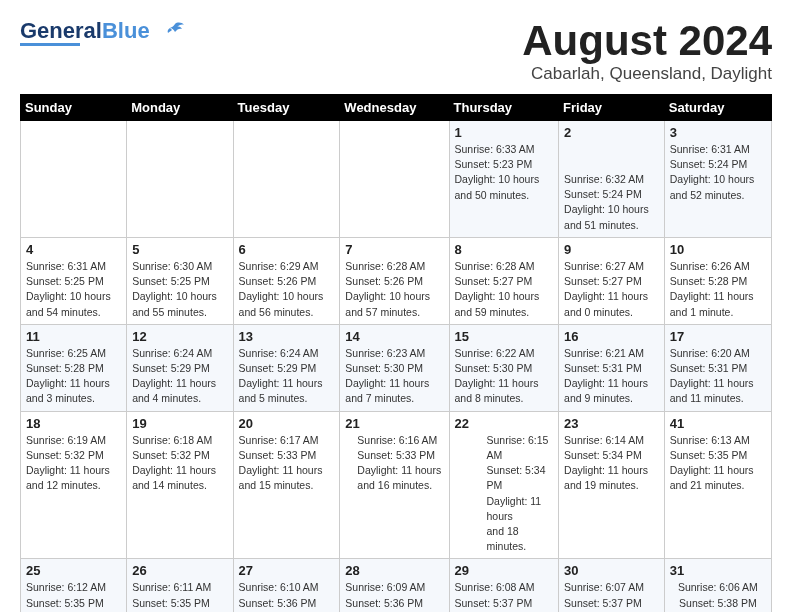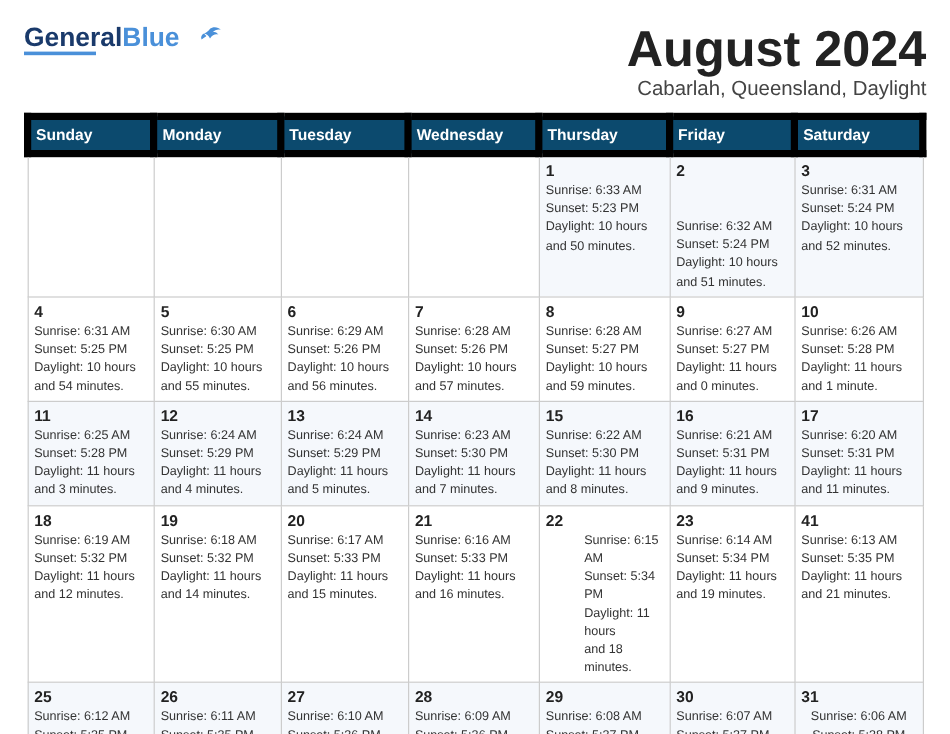--- a/index.html
+++ b/index.html
@@ -44,27 +44,27 @@
       font-size: 17px;
       color: #444;
       margin-top: 2px;
     }
     .calendar-table {
       width: 100%;
       border-collapse: collapse;
       font-size: 11px;
     }
     .calendar-table thead tr th {
-      background: #0c4a6e;
+      background: #000000;
       color: #fff;
       padding: 5px 4px;
       text-align: left;
       font-size: 13px;
       font-weight: bold;
-      border: 6px solid #000000;
+      border: 1px solid #000000;
     }
     .calendar-table tbody tr td {
       border: 1px solid #ccc;
       vertical-align: top;
       padding: 4px 5px;
       min-height: 70px;
       height: 78px;
       width: 113px;
       background: #fff;
     }
@@ -271,21 +271,21 @@
         </td>
         <td>
           <span class="day-number">20</span>
           <div class="day-info" style="white-space: pre-line;">Sunrise: 6:17 AM
 Sunset: 5:33 PM
 Daylight: 11 hours
 and 15 minutes.</div>
         </td>
         <td>
           <span class="day-number">21</span>
-          <div class="day-info" style="white-space: pre-line;">Sunrise: 6:16 AM
+          <div class="day-info" style="white-space: pre-line; margin-left: 12px;">Sunrise: 6:16 AM
 Sunset: 5:33 PM
 Daylight: 11 hours
 and 16 minutes.</div>
         </td>
         <td>
           <span class="day-number">22</span>
           <div class="day-info" style="white-space: pre-line; margin-left: 32px;">Sunrise: 6:15 AM
 Sunset: 5:34 PM
 Daylight: 11 hours
 and 18 minutes.</div>

